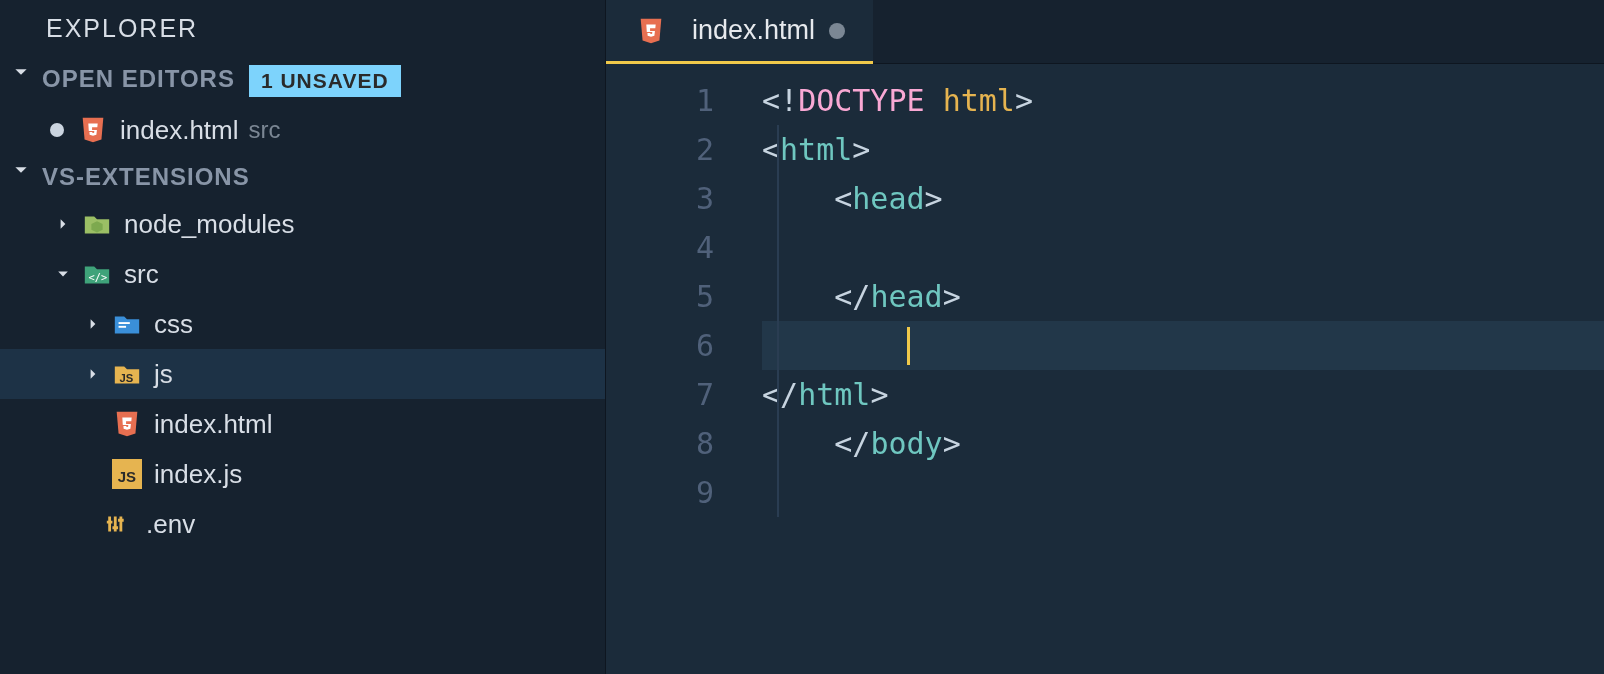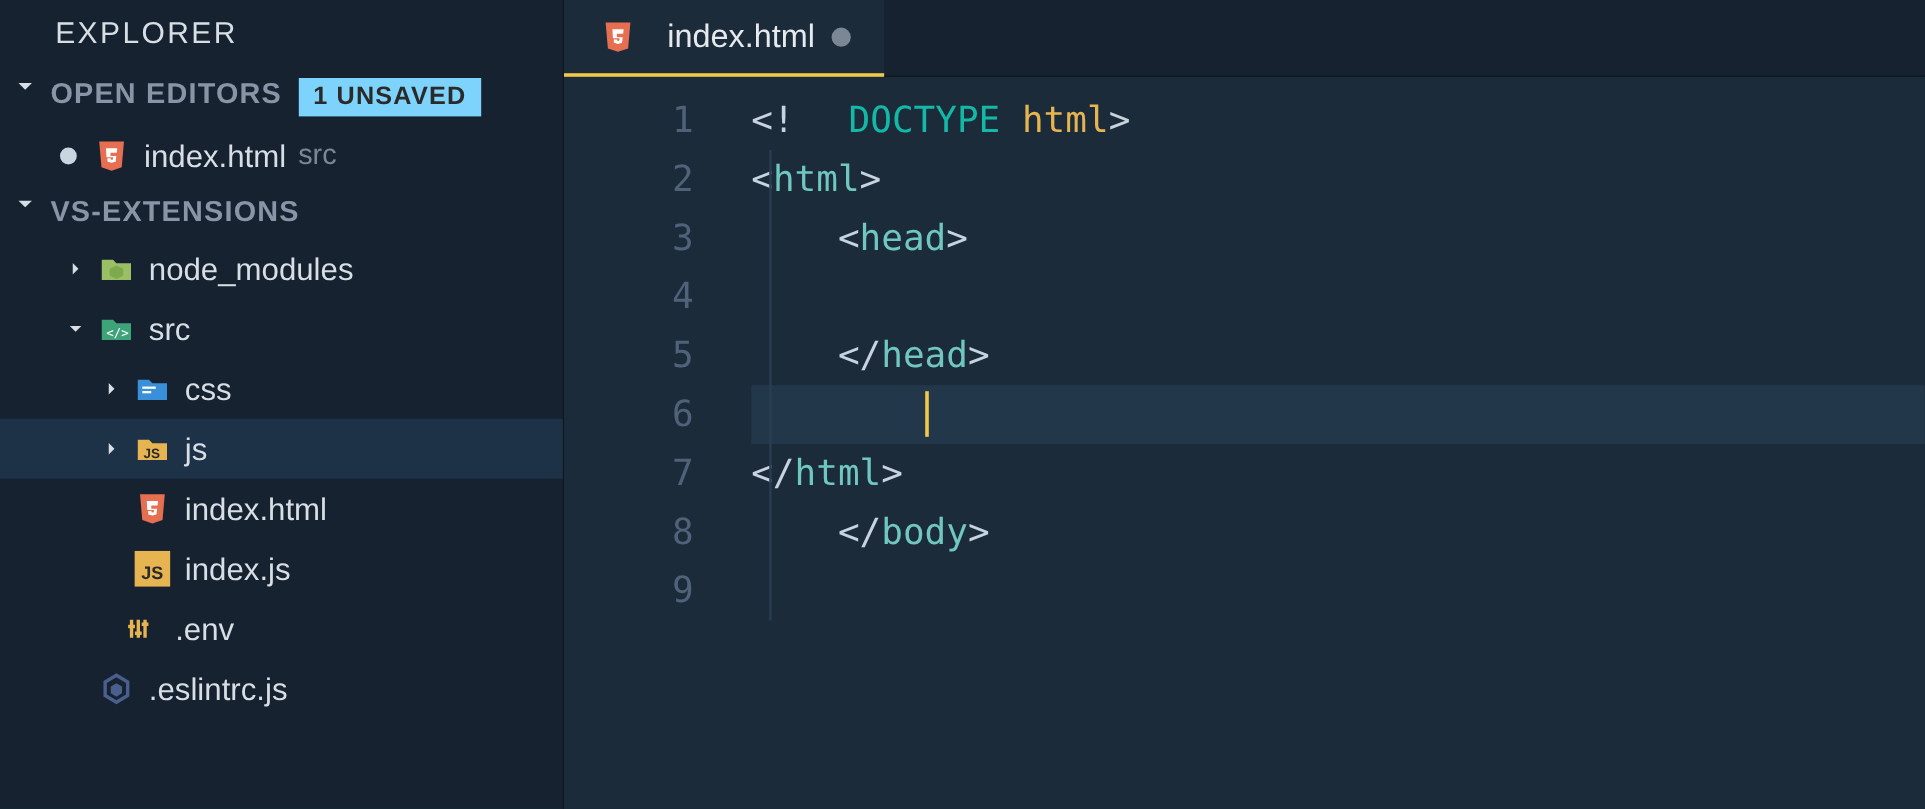--- a/index.html
+++ b/index.html
@@ -6,21 +6,21 @@
 body {
   font-family: -apple-system, BlinkMacSystemFont, "Segoe UI", sans-serif;
   background: #1b2b3a;
   color: #cbd5e0;
   width: 1604px;
   height: 674px;
   overflow: hidden;
   display: flex;
 }
 .sidebar {
-  width: 470px;
+  width: 606px;
   background: #16222f;
   display: flex;
   flex-direction: column;
   border-right: 1px solid #0e1620;
 }
 .explorer-title {
   padding: 14px 0 14px 46px;
   font-size: 25px;
   letter-spacing: 2px;
   color: #d8dee6;
@@ -108,21 +108,21 @@
   color: #50617a;
   padding-right: 48px;
 }
 .code-lines { flex: 1; position: relative; }
 .code-line { white-space: pre; height: 49px; }
 .code-line.current { background: #223749; }
 .cursor {
   display:inline-block; width: 3px; height: 38px; background: #f0c94a; vertical-align: middle; margin-bottom:4px;
 }
 .tok-bracket { color: #c7d4e0; }
-.tok-doctype { color: #14b8a6; margin-left: 45px; }
+.tok-doctype { color: #f9a8d4; }
 .tok-kw { color: #e6b450; }
 .tok-tag { color: #6fc7c0; }
 .indent-guide {
   position:absolute; left: 15px; top: 49px; width: 2px; height: 392px; background: #2a3d52;
 }
 </style>
 </head>
 <body>
 
 <div class="sidebar">
@@ -243,30 +243,20 @@
         <span style="width:18px;display:inline-block;margin-right:8px"></span>
         <span class="icon-box">
           <svg viewBox="0 0 32 32">
             <g stroke="#e6b450" stroke-width="3" fill="none">
               <path d="M6 8v16M12 8v16M18 8v16"></path>
               <path d="M3 14h6M9 20h6M15 12h6"></path>
             </g>
           </svg>
         </span>
         <span>.env</span>
-      </div>
-      <div class="tree-item" style="padding-left: 54px;">
-        <span style="width:18px;display:inline-block;margin-right:8px"></span>
-        <span class="icon-box">
-          <svg viewBox="0 0 32 32">
-            <path fill="none" stroke="#4b5f8e" stroke-width="3" d="M16 4l10 6v12l-10 6-10-6V10z"></path>
-            <path fill="#4b5f8e" d="M16 11l5 3v6l-5 3-5-3v-6z"></path>
-          </svg>
-        </span>
-        <span>.eslintrc.js</span>
       </div>
     </div>
 </div>
 
 <div class="editor">
   <div class="tabbar">
     <div class="tab">
       <span class="icon-box" id="tab-icon">
           <svg viewBox="0 0 32 32">
             <path fill="#e76f51" d="M5 3h22l-2 23-9 3-9-3z"></path>

